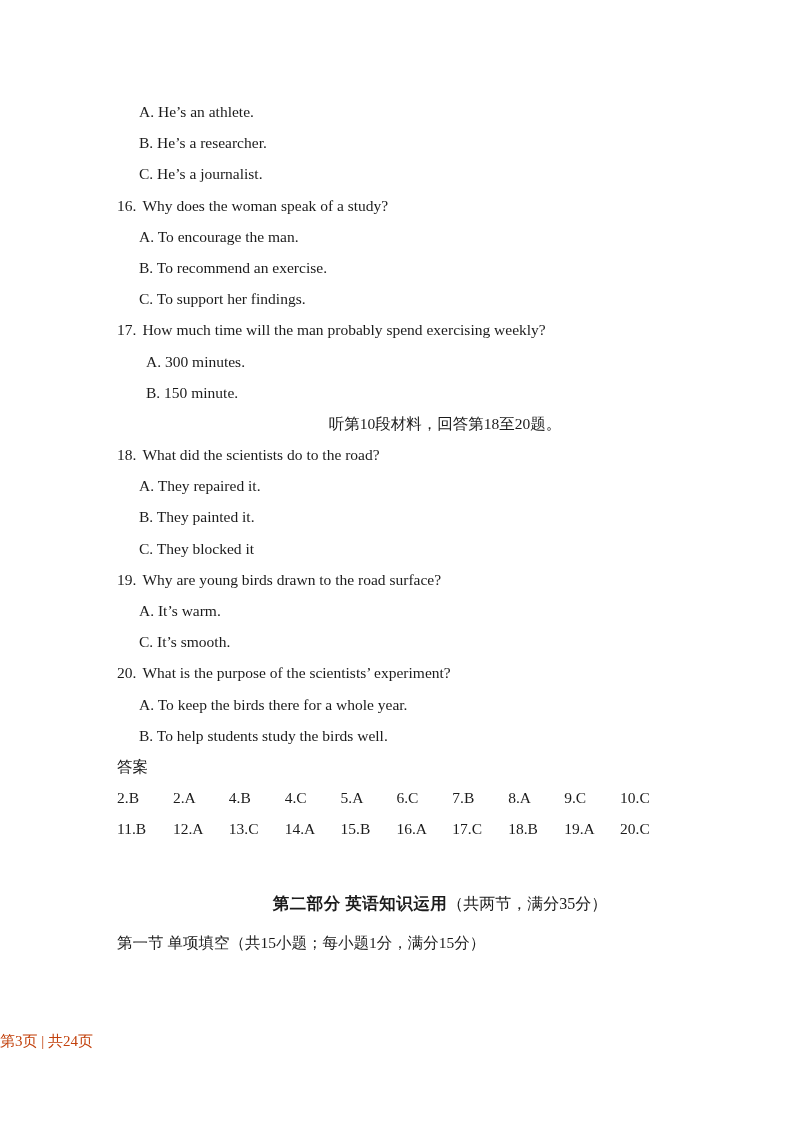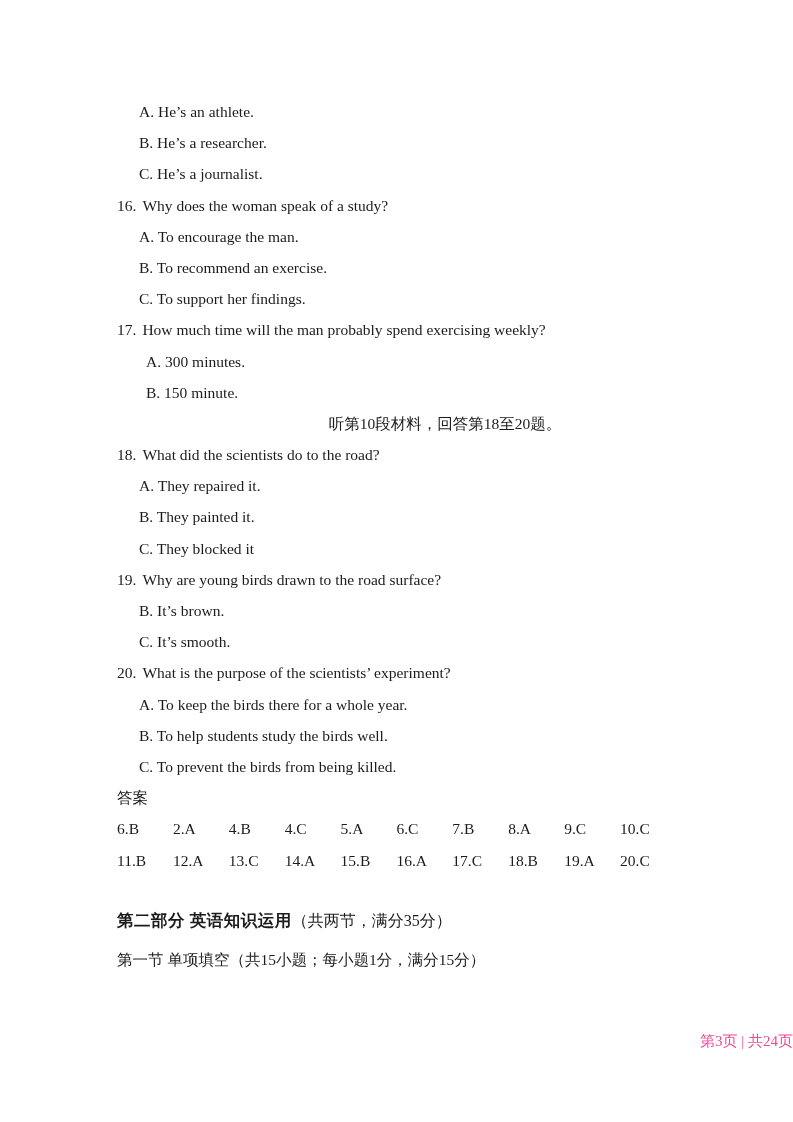--- a/index.html
+++ b/index.html
@@ -44,39 +44,40 @@
     margin-top: 31px;
   }
   .answers-row {
     display: flex;
   }
   .ans {
     width: 55.9px;
     flex: 0 0 55.9px;
   }
   .section-heading {
-    margin-top: 29px;
+    margin-top: 43px;
     font-size: 16px;
+    text-align: center;
   }
   .bold {
     font-weight: bold;
     font-size: 16.5px;
     letter-spacing: 0.5px;
   }
   .subheading {
     margin-top: 8px;
   }
   .footer {
     position: absolute;
     left: 0;
     right: 0;
     top: 1032px;
-    text-align: right;
+    text-align: left;
     font-size: 15px;
-    color: #ec4899;
+    color: #c2410c;
   }
 </style>
 </head>
 <body>
 
 <div class="page">
   <div class="content">
 
     <div class="line option">A. He’s an athlete.</div>
     <div class="line option">B. He’s a researcher.</div>
@@ -92,32 +93,31 @@
     <div class="line option deep">B. 150 minute.</div>
 
     <div class="line material">听第10段材料，回答第18至20题。</div>
 
     <div class="line question"><span>18.</span><span class="qtext">What did the scientists do to the road?</span></div>
     <div class="line option">A. They repaired it.</div>
     <div class="line option">B. They painted it.</div>
     <div class="line option">C. They blocked it</div>
 
     <div class="line question"><span>19.</span><span class="qtext">Why are young birds drawn to the road surface?</span></div>
-    <div class="line option">B. It’s brown.</div>
+    <div class="line option">A. It’s warm.</div>
     <div class="line option">C. It’s smooth.</div>
 
     <div class="line question"><span>20.</span><span class="qtext">What is the purpose of the scientists’ experiment?</span></div>
     <div class="line option">A. To keep the birds there for a whole year.</div>
     <div class="line option">B. To help students study the birds well.</div>
-    <div class="line option">C. To prevent the birds from being killed.</div>
 
     <div class="line">答案</div>
 
     <div class="line answers-row">
-      <span class="ans">6.B</span>
+      <span class="ans">2.B</span>
       <span class="ans">2.A</span>
       <span class="ans">4.B</span>
       <span class="ans">4.C</span>
       <span class="ans">5.A</span>
       <span class="ans">6.C</span>
       <span class="ans">7.B</span>
       <span class="ans">8.A</span>
       <span class="ans">9.C</span>
       <span class="ans">10.C</span>
     </div>

